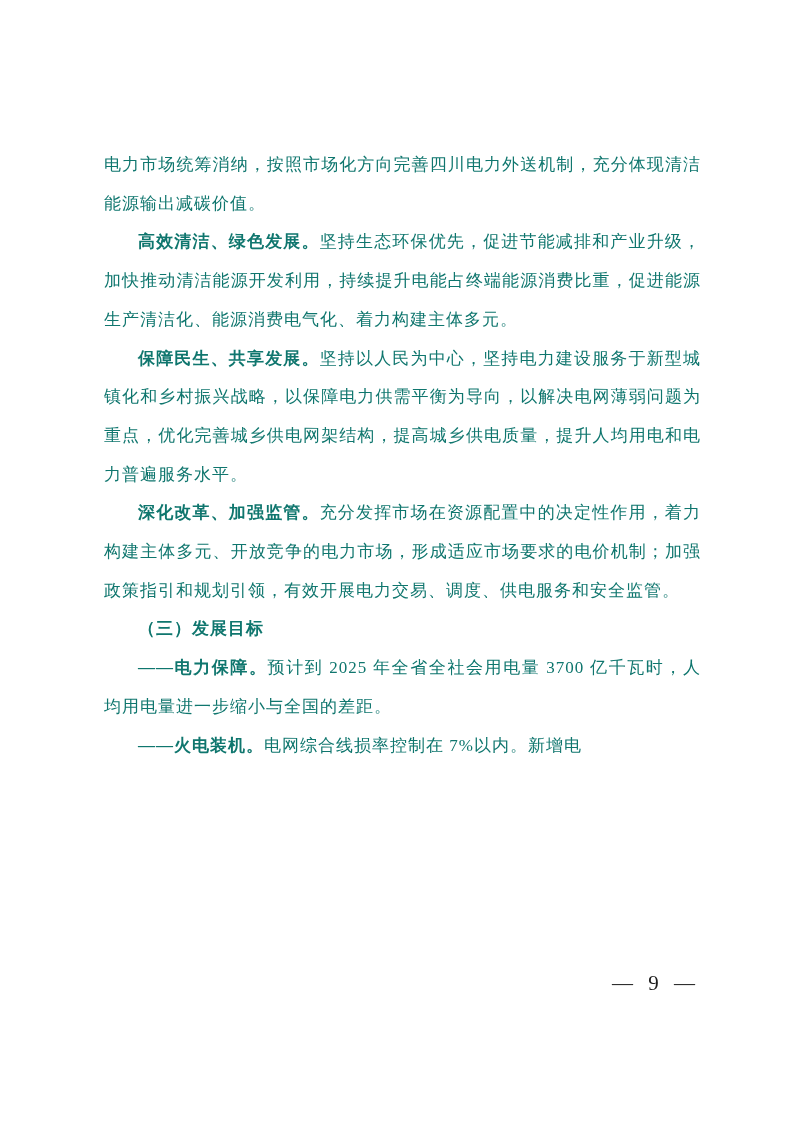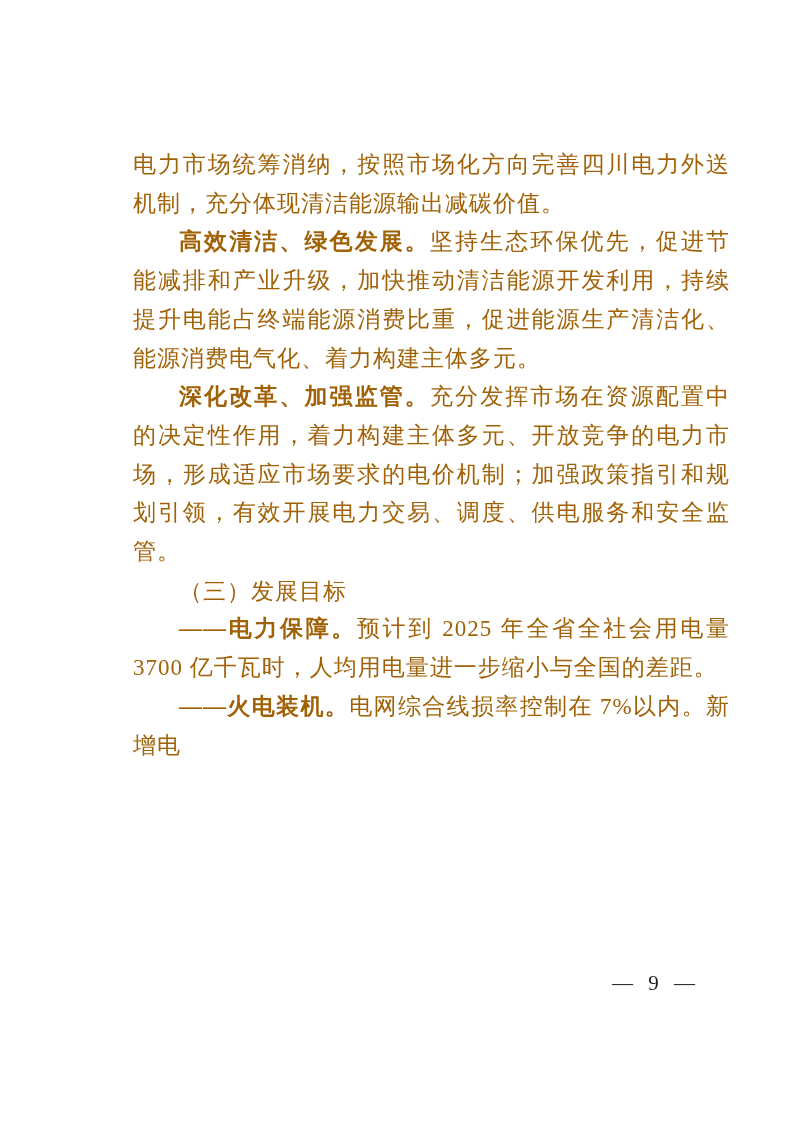--- a/index.html
+++ b/index.html
@@ -15,37 +15,36 @@
     width: 794px;
     height: 1123px;
     background: #ffffff;
     color: #1d1d1d;
   }
   .content {
     position: absolute;
     left: 104px;
     top: 146px;
     width: 597px;
-    font-size: 23px;
+    font-size: 17px;
     line-height: 38.7px;
     letter-spacing: 1px;
     text-align: justify;
     text-justify: inter-character;
-    color: #a16207;
-    margin-left: 29px;
+    color: #0f766e;
   }
   .para { margin: 0; }
   .para.indent { text-indent: 2em; }
   .lead {
     font-weight: 700;
     font-family: Liberation Serif, serif;
   }
   .section-heading {
     text-indent: 2em;
-    font-weight: 400;
+    font-weight: 700;
     font-family: "Liberation Sans", "DejaVu Sans", sans-serif;
   }
   .page-footer {
     position: absolute;
     top: 971px;
     right: 97px;
     font-size: 21px;
     letter-spacing: 2px;
     word-spacing: 6px;
     color: #1d1d1d;
@@ -55,20 +54,21 @@
 </head>
 <body>
 
 <div class="page">
   <div class="content">
 
     <p class="para"><span class="lead"></span><span>电力市场统筹消纳，按照市场化方向完善四川电力外送机制，充分体现清洁能源输出减碳价值。</span></p>
 
     <p class="para indent"><span class="lead">高效清洁、绿色发展。</span><span>坚持生态环保优先，促进节能减排和产业升级，加快推动清洁能源开发利用，持续提升电能占终端能源消费比重，促进能源生产清洁化、能源消费电气化、着力构建主体多元。</span></p>
 
+    <p class="para indent"><span class="lead">保障民生、共享发展。</span><span>坚持以人民为中心，坚持电力建设服务于新型城镇化和乡村振兴战略，以保障电力供需平衡为导向，以解决电网薄弱问题为重点，优化完善城乡供电网架结构，提高城乡供电质量，提升人均用电和电力普遍服务水平。</span></p>
 
     <p class="para indent"><span class="lead">深化改革、加强监管。</span><span>充分发挥市场在资源配置中的决定性作用，着力构建主体多元、开放竞争的电力市场，形成适应市场要求的电价机制；加强政策指引和规划引领，有效开展电力交易、调度、供电服务和安全监管。</span></p>
 
     <p class="para section-heading">（三）发展目标</p>
 
     <p class="para indent"><span class="lead">——电力保障。</span><span>预计到 2025 年全省全社会用电量 3700 亿千瓦时，人均用电量进一步缩小与全国的差距。</span></p>
 
 
     <p class="para indent"><span class="lead">——火电装机。</span><span>电网综合线损率控制在 7%以内。新增电</span></p>
 

